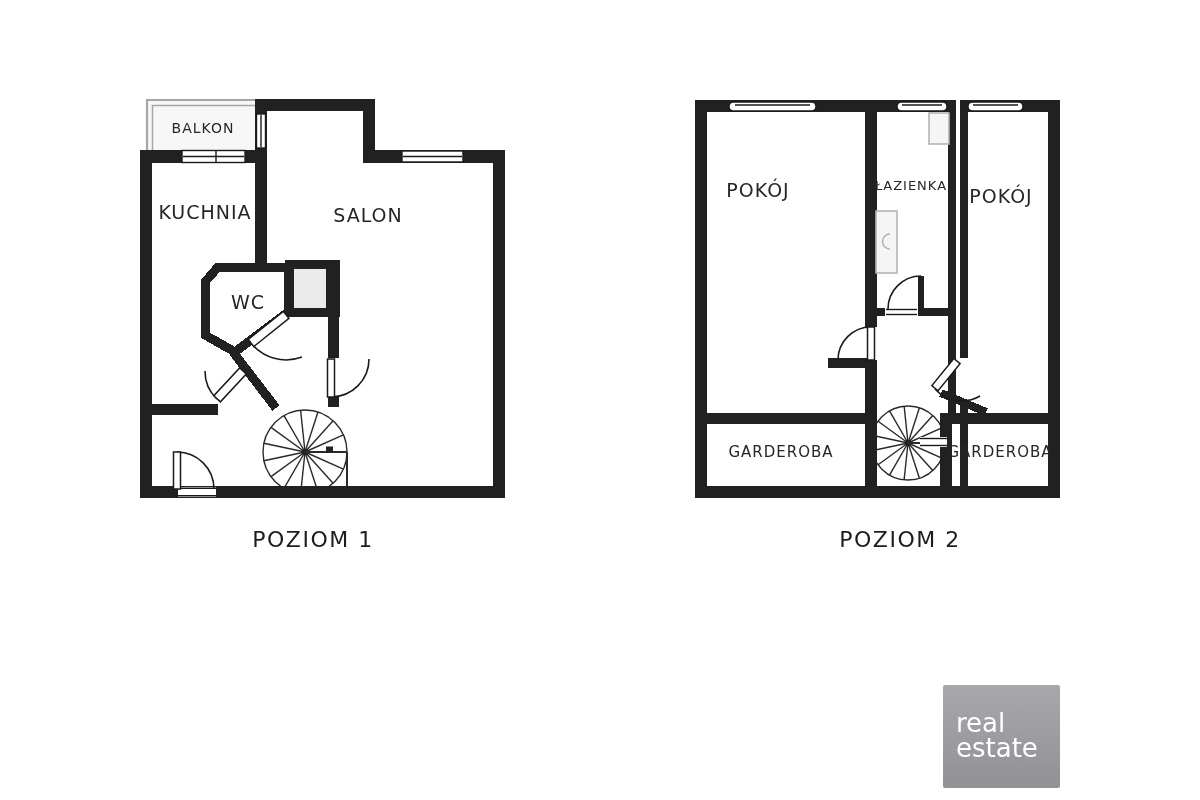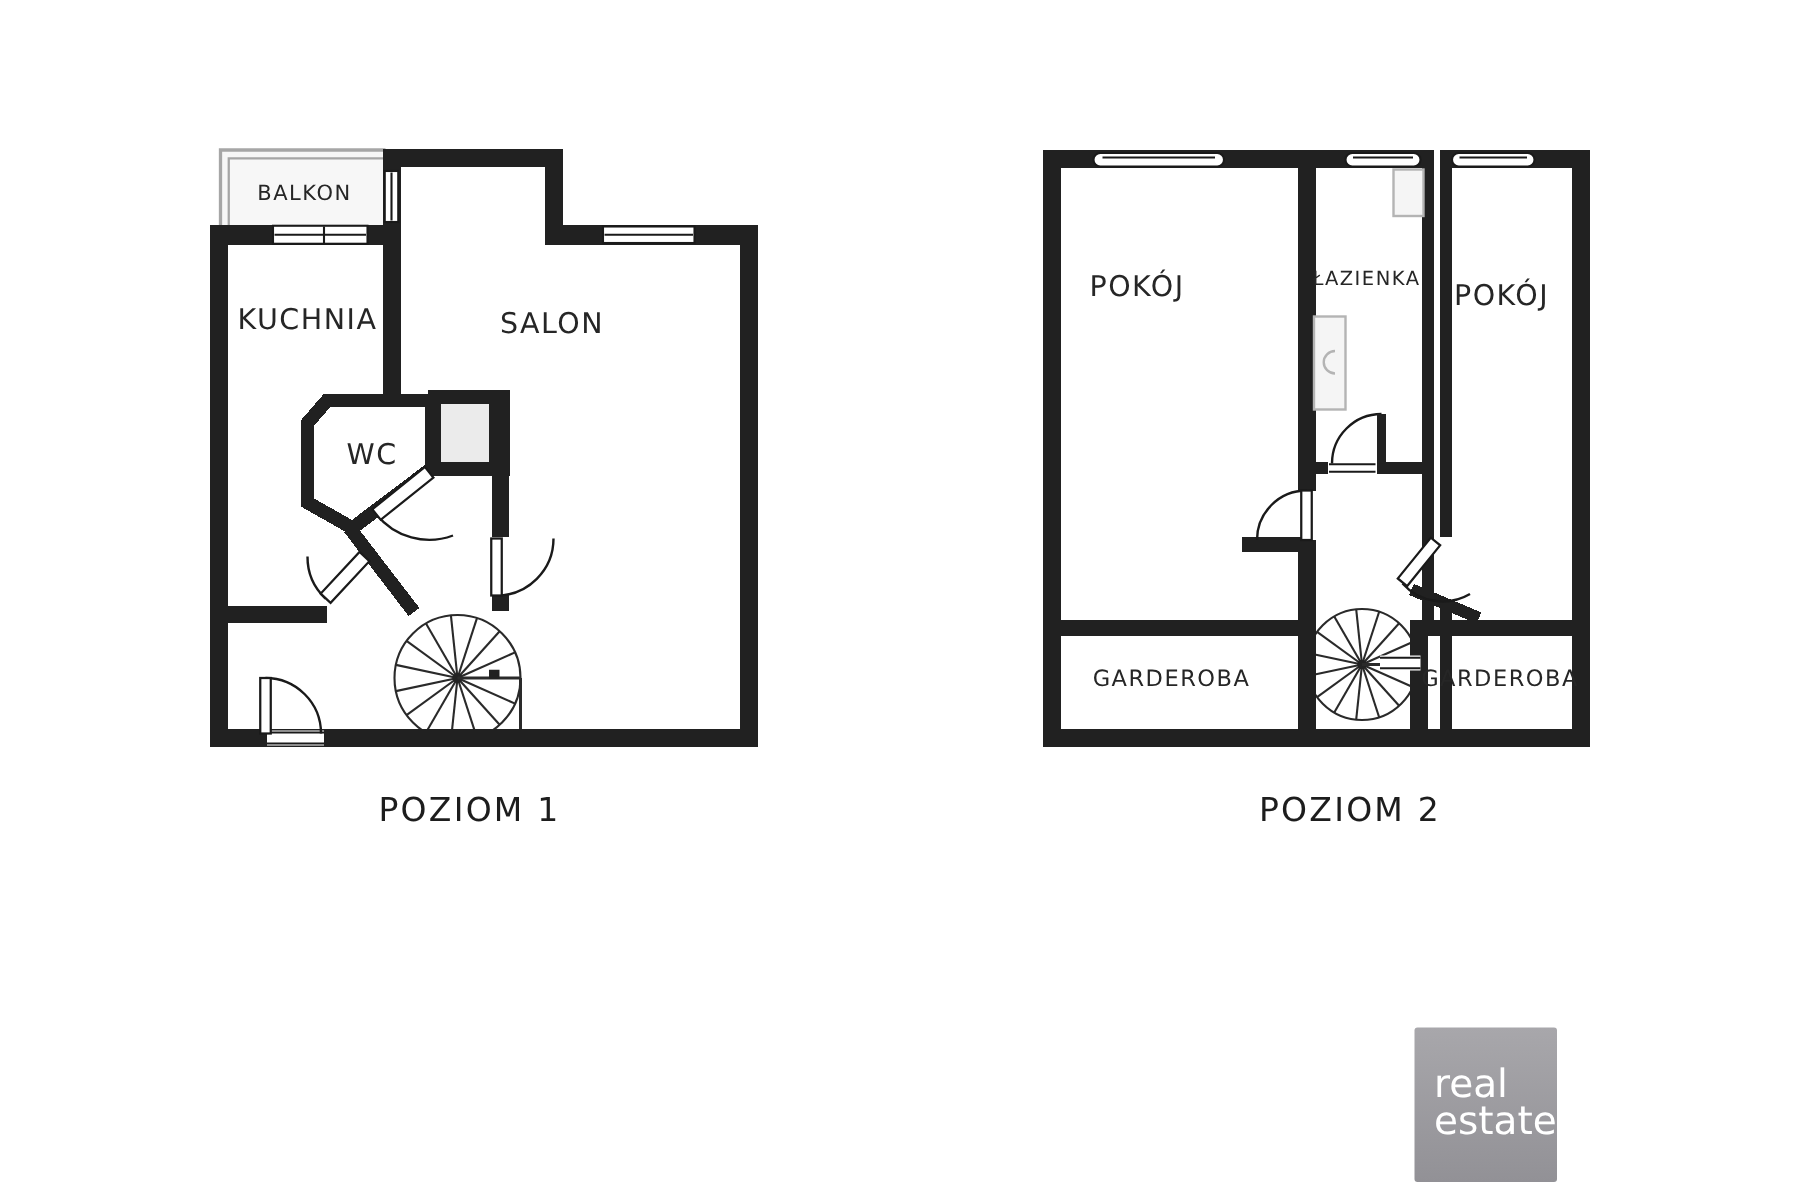--- a/index.html
+++ b/index.html
@@ -38,21 +38,21 @@
   .white{fill:#ffffff;}
 
   .logo{position:absolute;left:935px;top:685px;width:240px;height:103px;display:flex;}
   .logo-brand{
     position:relative;width:115px;height:103px;border-radius:2px;
     background:linear-gradient(var(--brand-bg-light),var(--brand-bg-dark));
     overflow:hidden;flex:none;
   }
   .logo-brand svg{position:absolute;left:0;top:0;}
   .logo-tagline{
-    margin-left:8px;width:95px;height:103px;border-radius:2px;flex:none;
+    margin-left:8px;width:117px;height:103px;border-radius:2px;flex:none;
     background:linear-gradient(var(--tagline-bg-light),var(--tagline-bg-dark));
     color:var(--logo-text);font-size:26px;line-height:25px;
     box-sizing:border-box;padding:26px 0 0 13px;
   }
 </style>
 </head>
 <body>
 
 <svg class="plan-canvas" width="1200" height="800" viewBox="0 0 1200 800">
 

